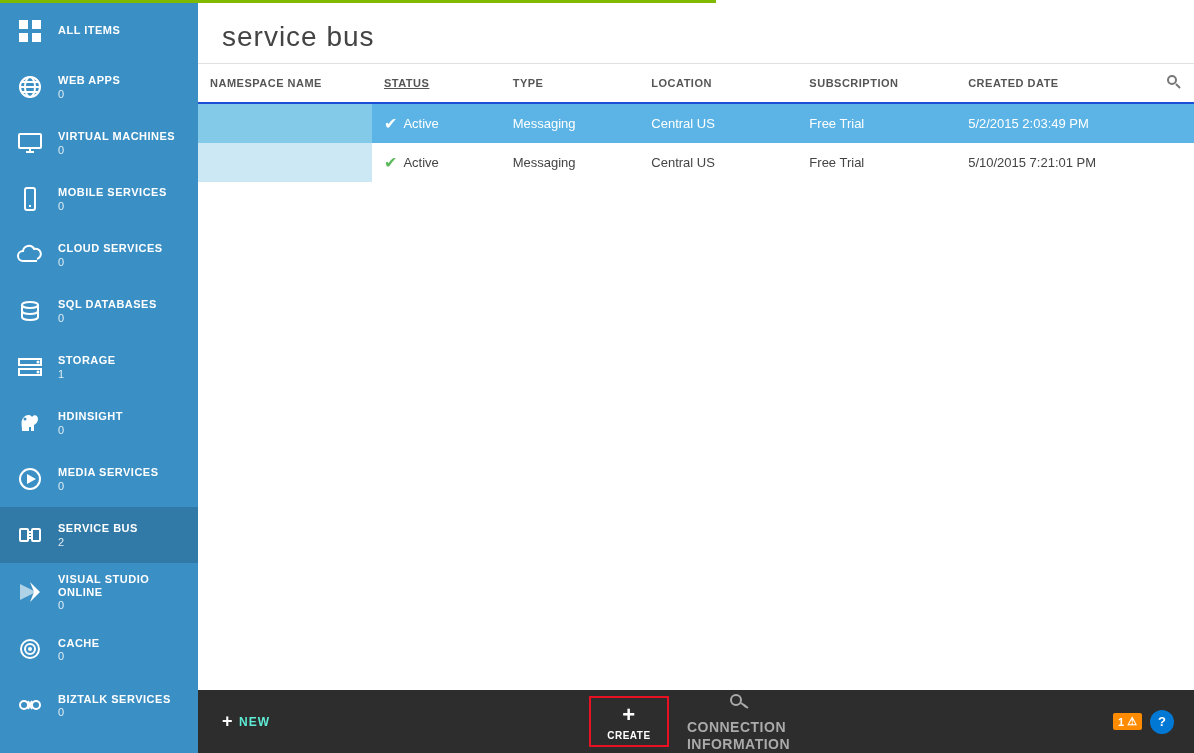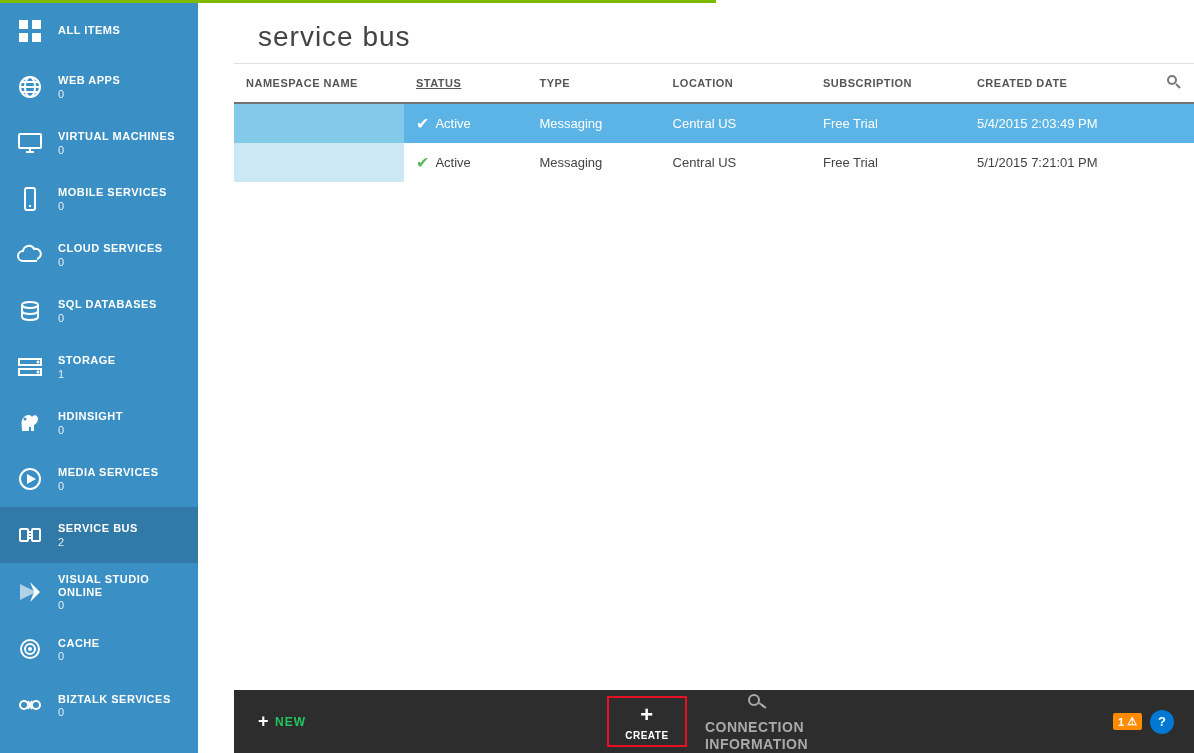--- a/index.html
+++ b/index.html
@@ -1,21 +1,21 @@
 <!DOCTYPE html>
 <html><head>
   <meta charset="utf-8">
   <style>
     * { margin: 0; padding: 0; box-sizing: border-box; }
     body { width: 1194px; height: 753px; overflow: hidden; font-family: 'Segoe UI', Arial, sans-serif; display: flex; flex-direction: column; background: #fff; }
 
     
     .top-bar { height: 3px; background: linear-gradient(to right, #7fba00 60%, transparent 60%); }
 
-    .app-container { display: flex; flex: 1; overflow: hidden; gap: 36px; }
+    .app-container { display: flex; flex: 1; overflow: hidden; }
 
     
     .sidebar {
       width: 198px;
       background: #3a8fc4;
       display: flex;
       flex-direction: column;
       overflow-y: auto;
       overflow-x: hidden;
       flex-shrink: 0;
@@ -58,21 +58,21 @@
     .page-title {
       font-size: 28px;
       font-weight: 200;
       color: #444;
       letter-spacing: 1px;
     }
 
     
     .table-container { flex: 1; overflow-y: auto; padding: 0; }
     table { width: 100%; border-collapse: collapse; }
-    thead tr { border-bottom: 2px solid #737373; }
+    thead tr { border-bottom: 2px solid #1d4ed8; }
     th {
       text-align: left;
       font-size: 11px;
       font-weight: 600;
       color: #555;
       padding: 10px 12px;
       letter-spacing: 0.5px;
       text-transform: uppercase;
       white-space: nowrap;
     }
@@ -378,46 +378,46 @@
             <td class="namespace-cell"></td>
             <td>
               <div class="status-cell">
                 <span class="status-check white">✔</span>
                 <span>Active</span>
               </div>
             </td>
             <td>Messaging</td>
             <td>Central US</td>
             <td>Free Trial</td>
-            <td>5/4/2015 2:03:49 PM</td>
+            <td>5/2/2015 2:03:49 PM</td>
             <td></td>
           </tr>
 
           <tr class="row-normal">
             <td class="namespace-cell" style="background:#cce8f4;"></td>
             <td>
               <div class="status-cell">
                 <span class="status-check">✔</span>
                 <span>Active</span>
               </div>
             </td>
             <td>Messaging</td>
             <td>Central US</td>
             <td>Free Trial</td>
-            <td>5/1/2015 7:21:01 PM</td>
+            <td>5/10/2015 7:21:01 PM</td>
             <td></td>
           </tr>
         </tbody>
       </table>
     </div>
 
     <div class="bottom-toolbar">
       <div class="new-btn">
         <span class="new-icon">+</span>
-        <span style="font-size:12px;font-weight:600;color:#22c55e;letter-spacing:1px;">NEW</span>
+        <span style="font-size:12px;font-weight:600;color:#5eead4;letter-spacing:1px;">NEW</span>
       </div>
       <div class="toolbar-spacer"></div>
 
       <div class="toolbar-btn highlighted">
         <span class="toolbar-btn-icon" style="font-size:22px;color:#fff;">+</span>
         <span style="color:#fff;">CREATE</span>
       </div>
 
       <div class="toolbar-btn">
         <span class="toolbar-btn-icon">

